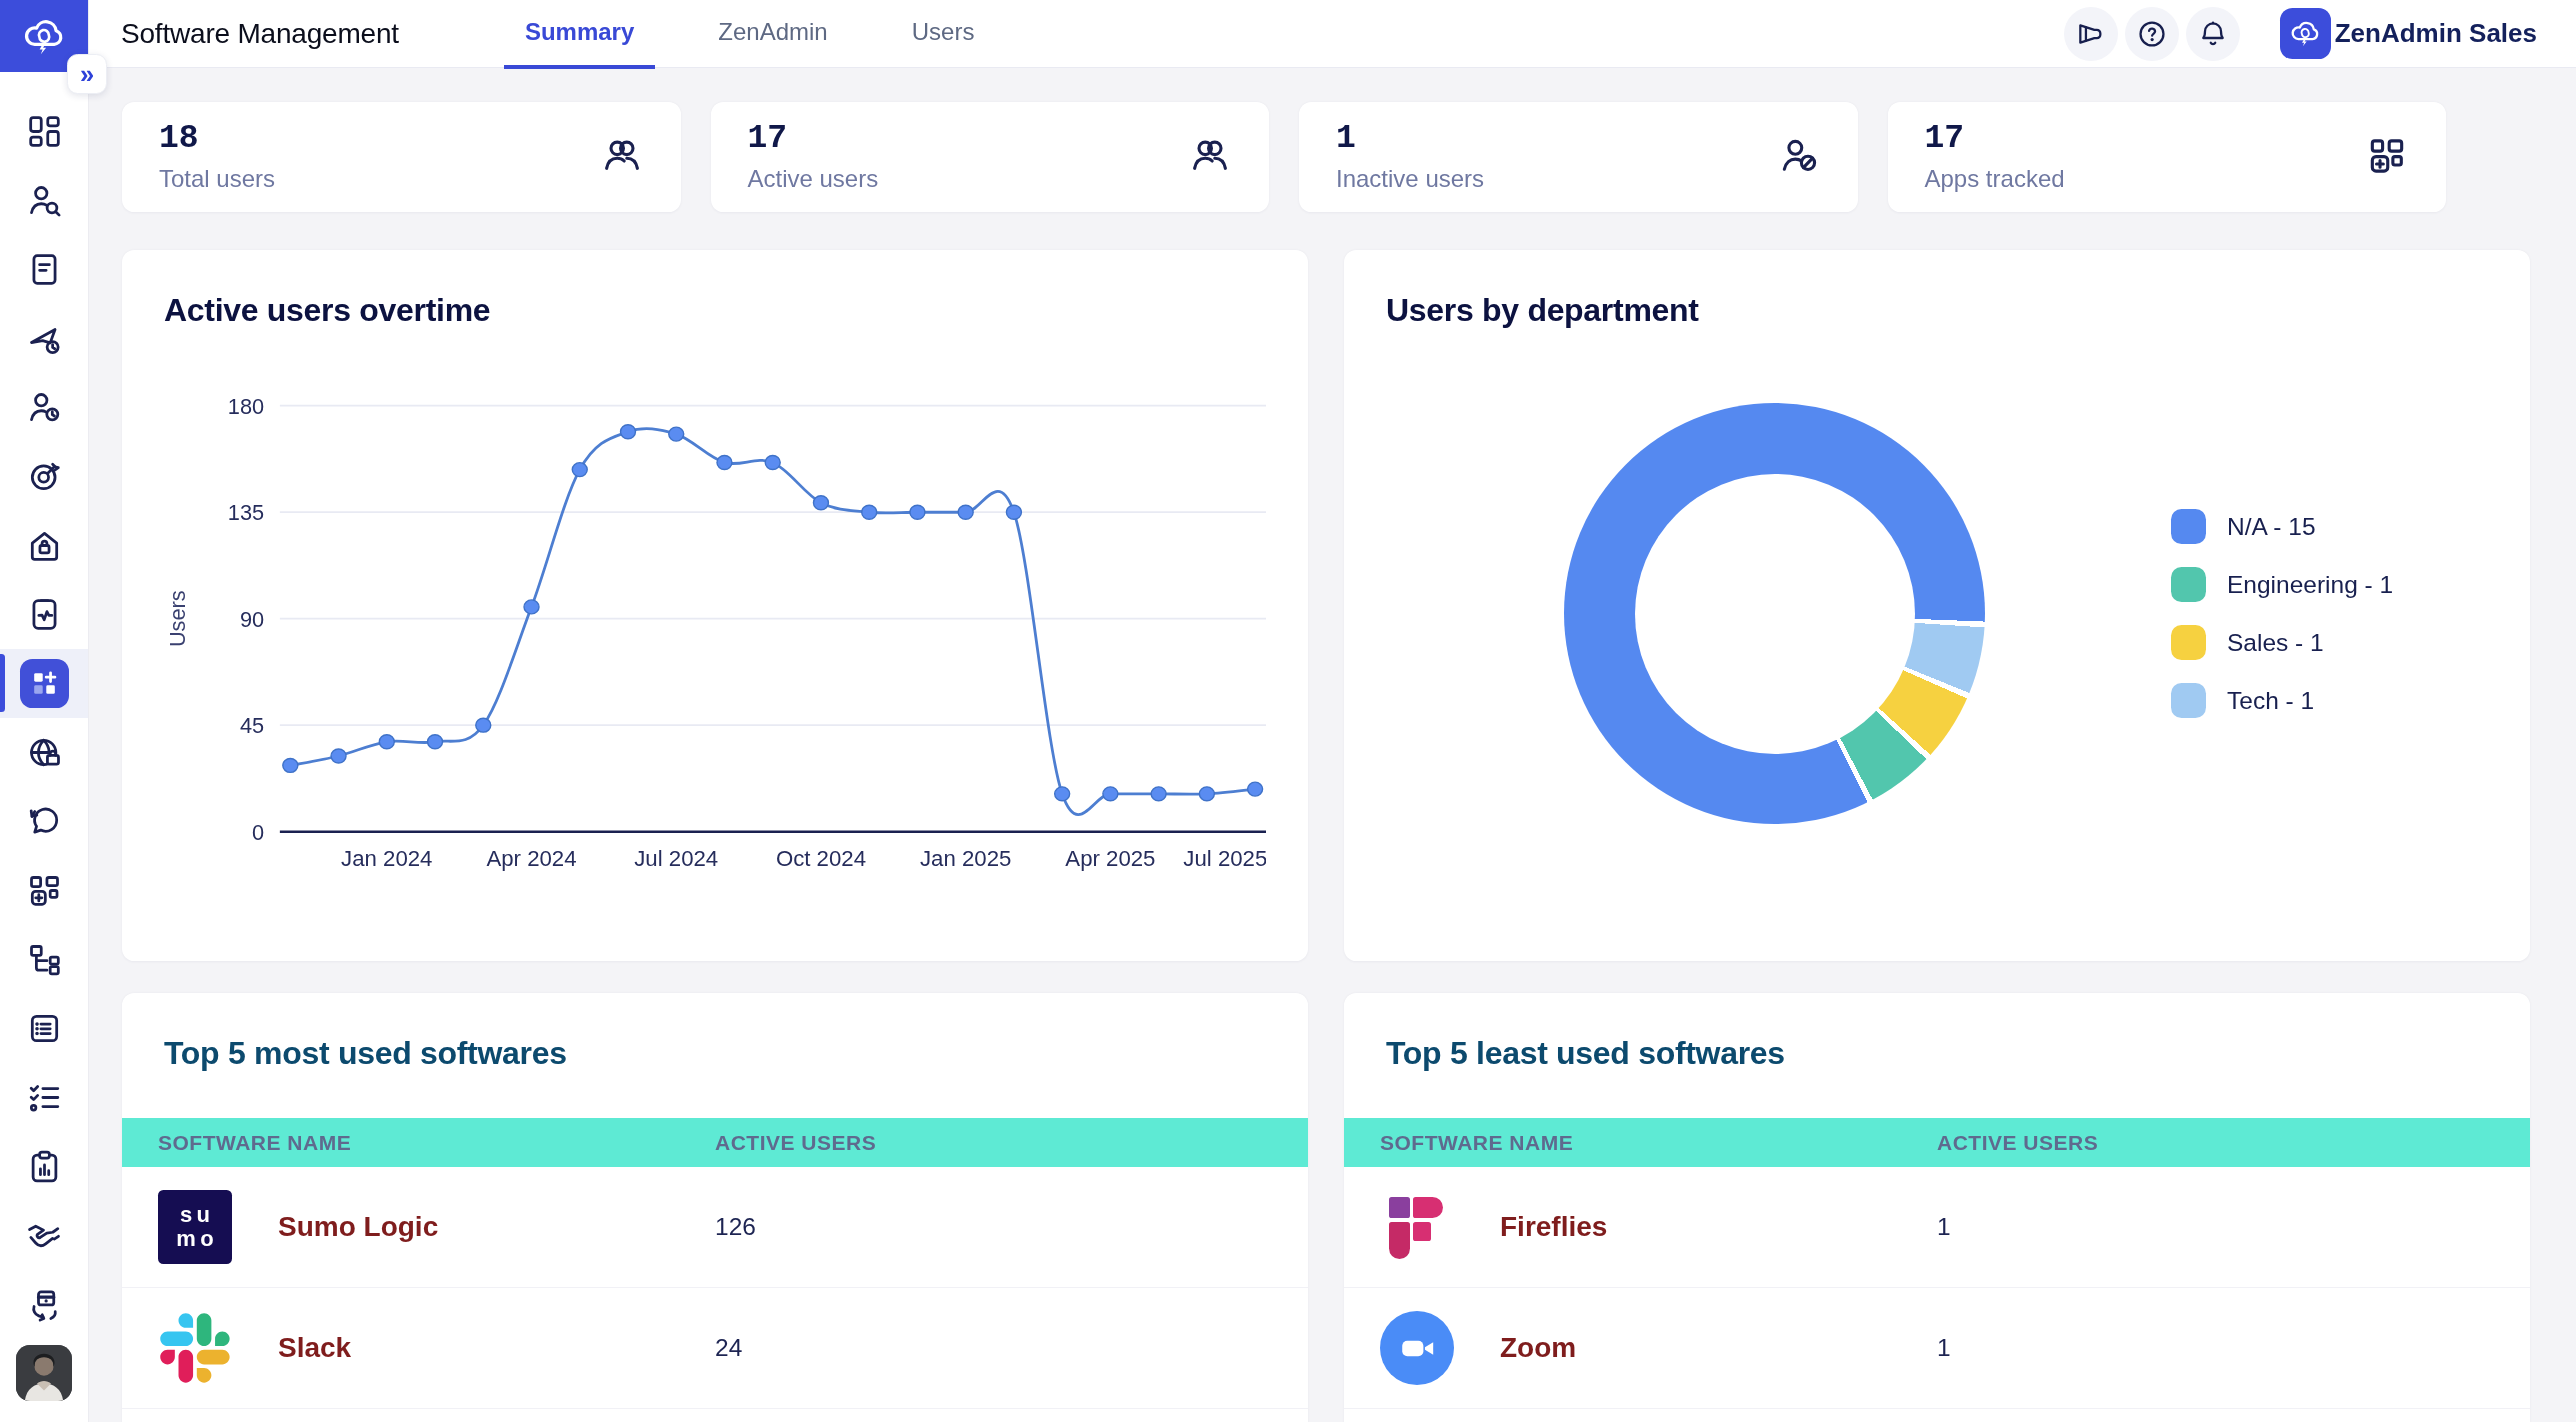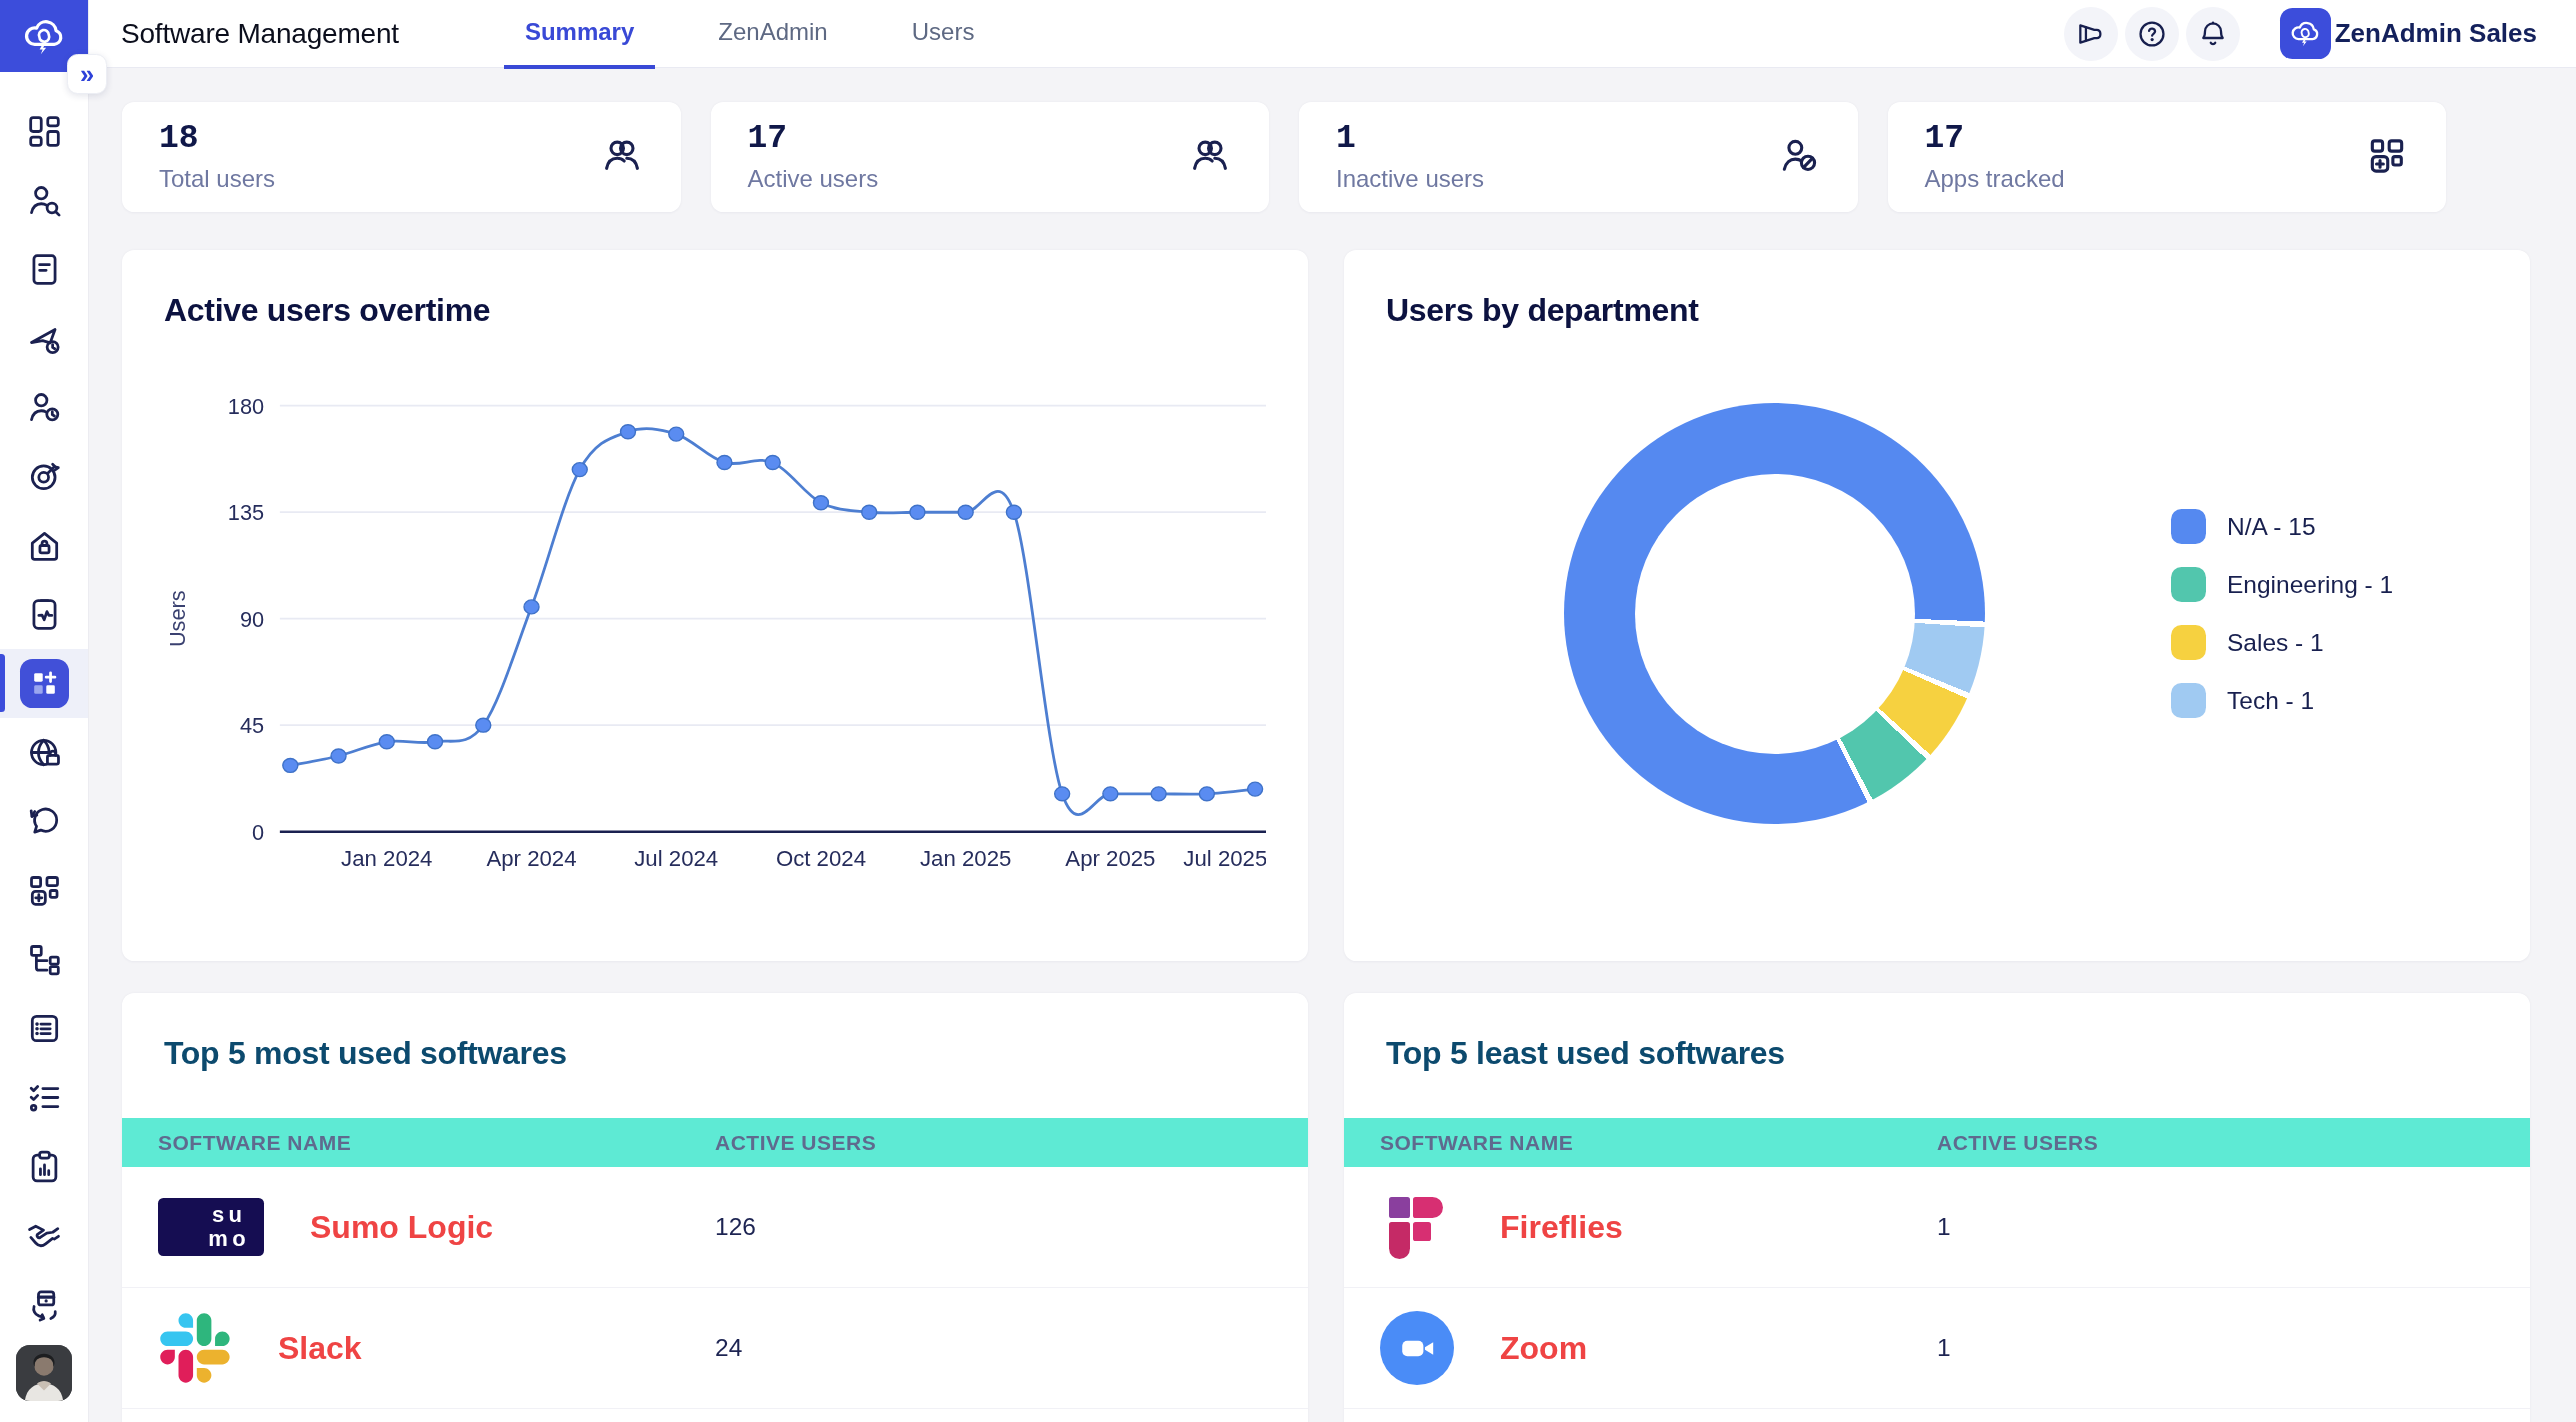--- a/index.html
+++ b/index.html
@@ -99,26 +99,26 @@
   .thead{
     margin-top:46px;height:49px;background:#5eead4;display:grid;grid-template-columns:50% 50%;
     align-items:center;font-size:21px;font-weight:600;letter-spacing:0.5px;color:#5f6a8e;
   }
   .thead .th1{padding-left:36px;}
   .trow{
     display:grid;grid-template-columns:50% 50%;align-items:center;height:120px;
     border-bottom:1.8px solid #f1f1f6;cursor:pointer;
   }
   .tname{display:flex;align-items:center;gap:46px;padding-left:36px;}
-  .tname .nm{font-size:32px;font-weight:600;color:#ef4444;}
+  .tname .nm{font-size:28px;font-weight:600;color:#7f1d1d;}
   .tval{font-size:24.5px;color:#1d2452;}
   
-  .logo-sumo{width:74px;height:58px;background:#150d52;border-radius:5.3px;color:#fff;display:flex;
+  .logo-sumo{width:74px;height:74px;background:#150d52;border-radius:5.3px;color:#fff;display:flex;
     flex-direction:column;align-items:center;justify-content:center;font-weight:700;font-size:22px;
-    letter-spacing:4.4px;line-height:1.1;flex:none;text-indent:4.4px;padding-left:32px;}
+    letter-spacing:4.4px;line-height:1.1;flex:none;text-indent:4.4px;}
   .logo-img{width:74px;height:74px;flex:none;}
   .logo-ff{width:74px;height:74px;position:relative;flex:none;}
   .ff1{position:absolute;left:8.8px;top:7px;width:21px;height:21px;background:#8a3f9e;border-radius:2.6px;}
   .ff2{position:absolute;left:33px;top:7px;width:30px;height:21px;background:#d72f72;border-radius:2.6px 10.5px 10.5px 2.6px;}
   .ff3{position:absolute;left:8.8px;top:32px;width:21px;height:37px;background:#c52a66;border-radius:2.6px 2.6px 10.5px 10.5px;}
   .ff4{position:absolute;left:33px;top:32px;width:17.5px;height:19px;background:#d72f72;border-radius:2.6px;}
   .logo-zoom{width:74px;height:74px;border-radius:50%;background:#4a8cf7;display:flex;align-items:center;justify-content:center;flex:none;}
   .logo-zoom svg{width:47px;height:47px;}
   text{font-family:"Liberation Sans",sans-serif;}
 </style>

